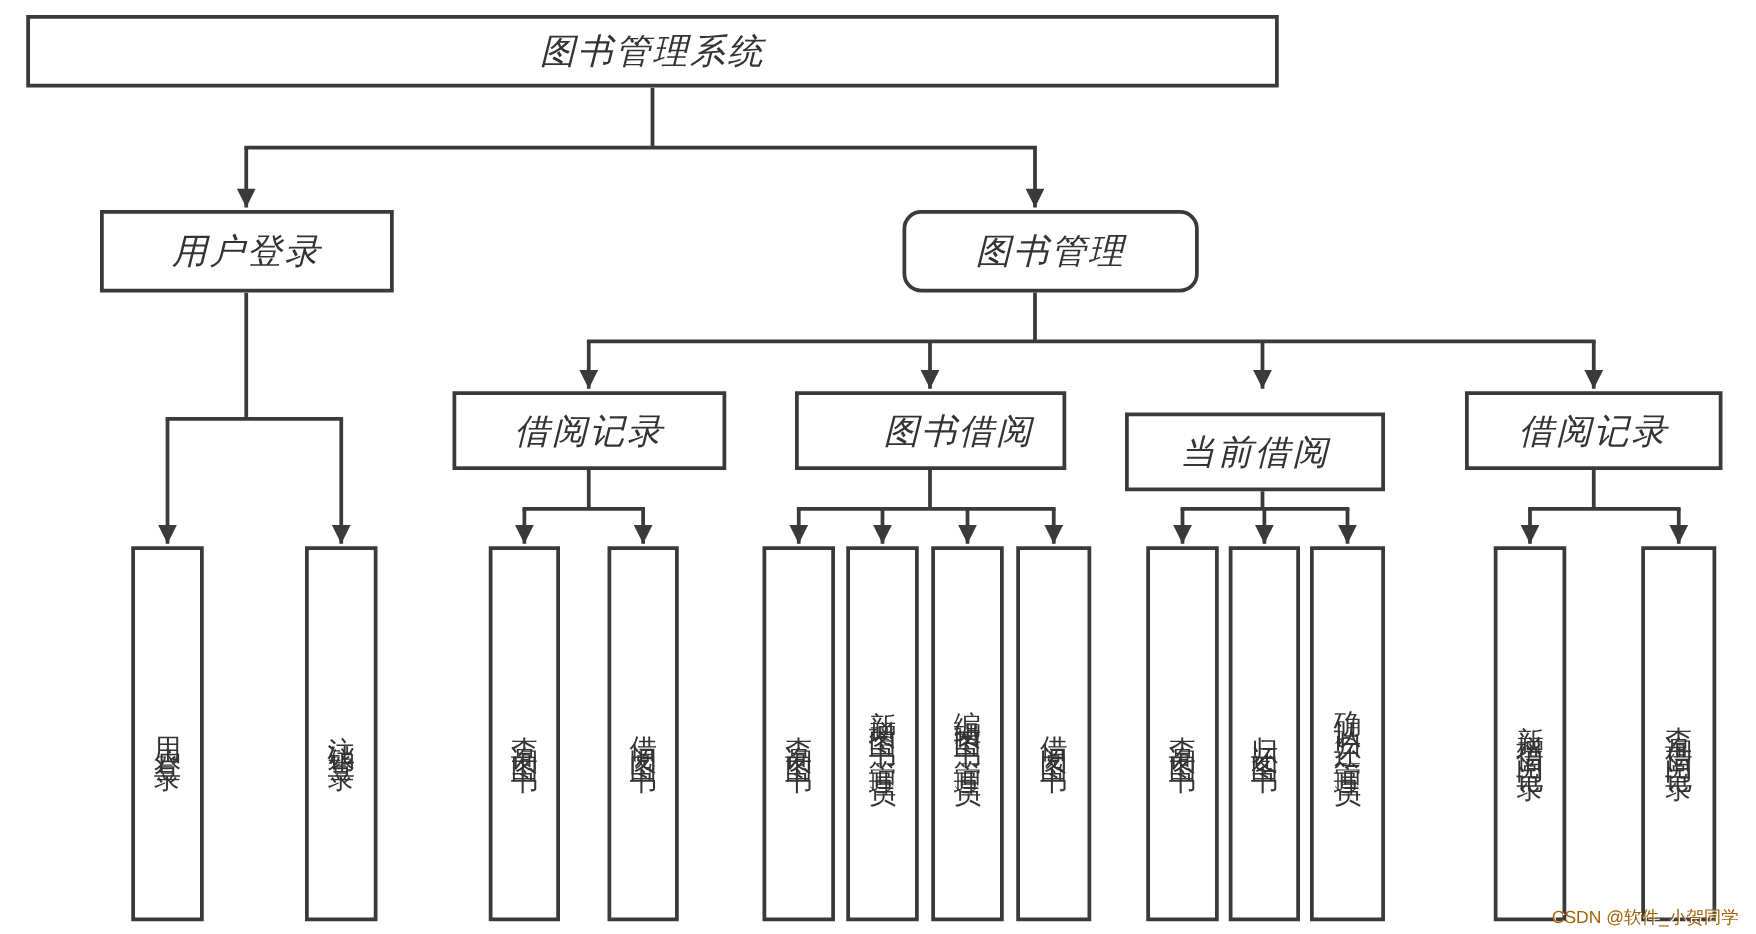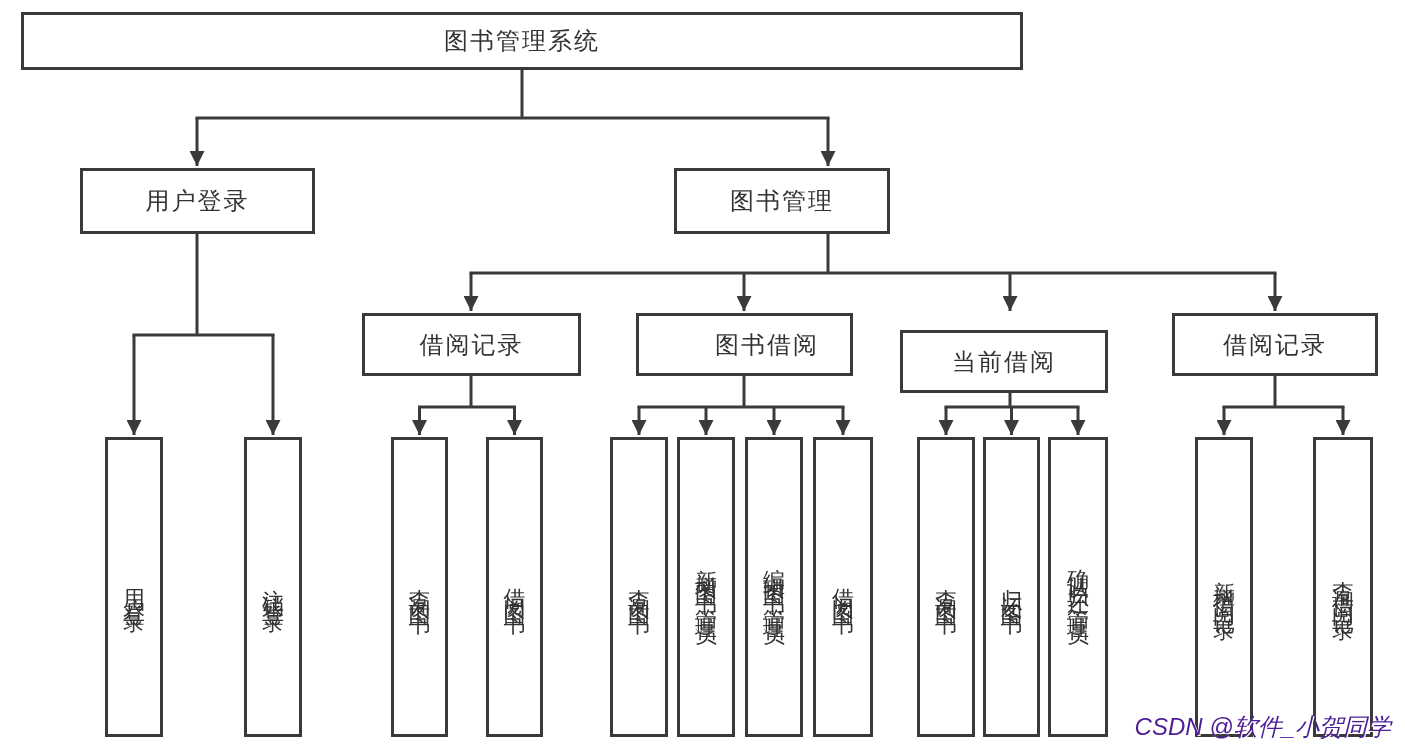--- a/index.html
+++ b/index.html
@@ -25,37 +25,38 @@
     position: absolute;
     box-sizing: border-box;
     border: 3px solid #3a3a3a;
     background: #ffffff;
     display: flex;
     align-items: center;
     justify-content: center;
     color: #333333;
   }
   .lbl-h {
-    font-size: 24px;
+    font-size: 28px;
     letter-spacing: 2px;
     white-space: nowrap;
+    font-style: italic;
   }
   .lbl-v {
     writing-mode: vertical-rl;
     text-orientation: mixed;
     font-size: 22px;
     line-height: 1;
     letter-spacing: 8px;
     white-space: nowrap;
   }
   
   #box-root            { left: 21px;   top: 12px;  width: 1002px; height: 58px; }
   
   #box-user-login      { left: 80px;   top: 168px; width: 235px;  height: 66px; }
-  #box-book-mgmt       { left: 674px;  top: 168px; width: 216px;  height: 66px; }
+  #box-book-mgmt       { left: 722px;  top: 168px; width: 237px;  height: 66px; border-radius: 15px; }
   
   #box-new-book        { left: 362px;  top: 313px; width: 219px;  height: 63px; }
   #box-book-borrow     { left: 636px;  top: 313px; width: 217px;  height: 63px; padding-left: 45px; }
   #box-current-borrow  { left: 900px;  top: 330px; width: 208px;  height: 63px; }
   #box-borrow-records  { left: 1172px; top: 313px; width: 206px;  height: 63px; }
   
   .leaf { top: 437px; height: 300px; }
   #leaf-user-login     { left: 105px;  width: 58px; }
   #leaf-logout         { left: 244px;  width: 58px; }
   #leaf-query-books-1  { left: 391px;  width: 57px; }
@@ -67,26 +68,25 @@
   #leaf-query-books-3  { left: 917px;  width: 58px; }
   #leaf-return-books   { left: 983px;  width: 57px; }
   #leaf-confirm-return { left: 1048px; width: 60px; }
   #leaf-add-record     { left: 1195px; width: 58px; }
   #leaf-query-record   { left: 1313px; width: 60px; }
 
   #watermark {
     position: absolute;
     right: 14px;
     bottom: 4px;
-    font-size: 24px;
-    color: #4c1d95;
+    font-size: 14px;
+    color: #a16207;
     text-shadow: 1px 1px 0 #ffffff;
     white-space: nowrap;
     z-index: 5;
-    font-style: italic;
   }
 </style>
 </head>
 <body>
 
 <div id="canvas">
 
   <svg id="connector-svg" viewBox="0 0 1405 747" xmlns="http://www.w3.org/2000/svg">
     <defs>
       <marker id="arrow" viewBox="0 0 10 10" refX="10" refY="5" markerWidth="22" markerHeight="15" orient="auto" markerUnits="userSpaceOnUse">

